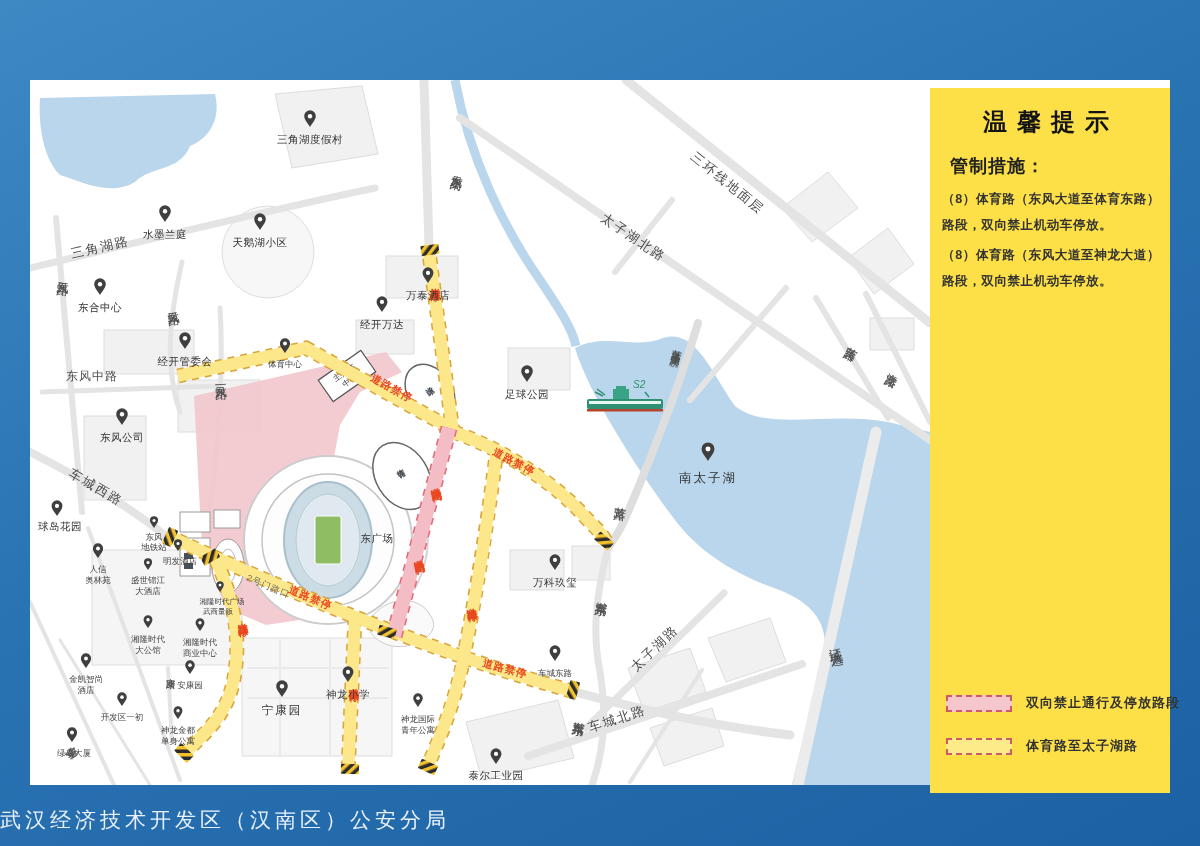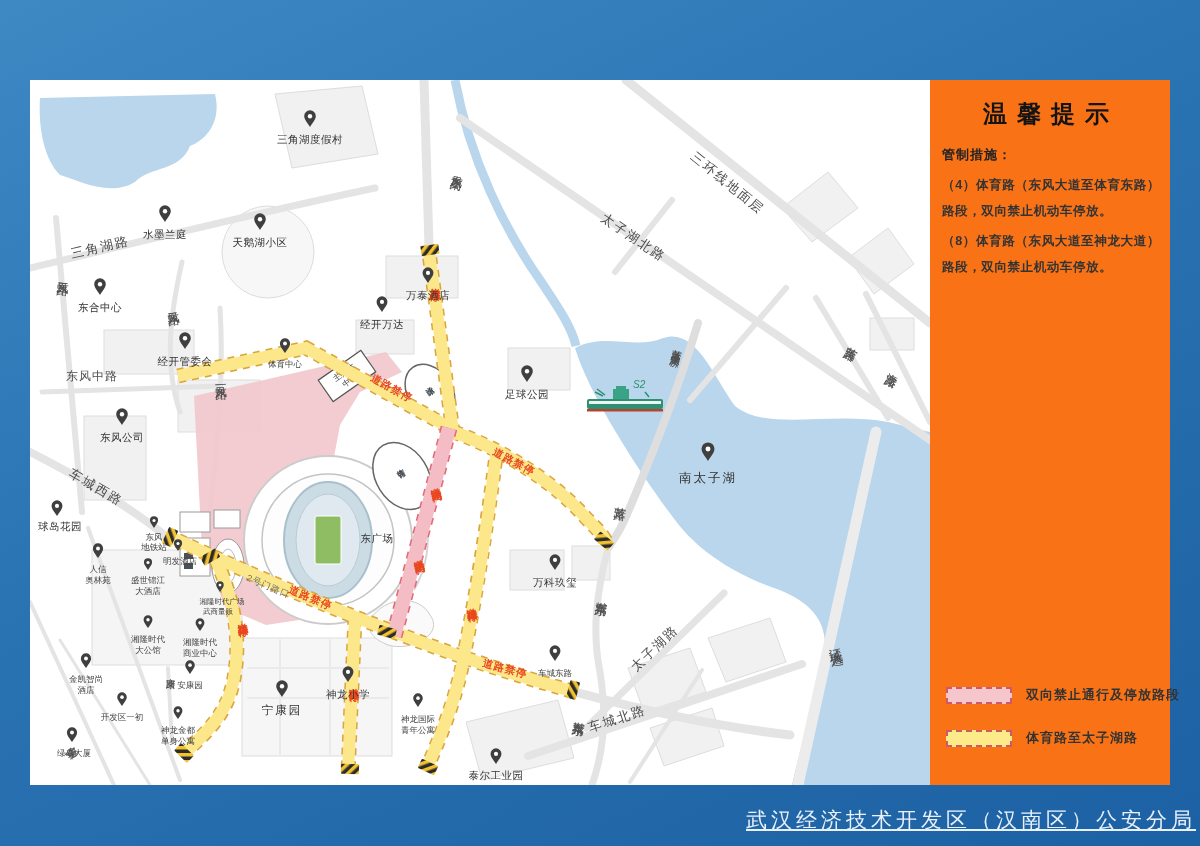--- a/index.html
+++ b/index.html
@@ -1,33 +1,33 @@
 <!DOCTYPE html>
 <html><head>
 <meta charset="utf-8">
 <style>
   html,body{margin:0;padding:0;}
   .canvas{position:relative;width:1200px;height:846px;overflow:hidden;
     background:linear-gradient(155deg,#3e88c4 0%,#2a73b3 45%,#1c61a3 100%);
     font-family:"Liberation Sans",sans-serif;}
   .card{position:absolute;left:30px;top:80px;width:1140px;height:705px;background:#ffffff;}
   .map{position:absolute;left:0;top:0;width:900px;height:705px;}
-  .panel{position:absolute;left:900px;top:0;width:240px;height:705px;box-sizing:border-box;
-    padding:10px 10px 16px 12px;background:#f97316;}
+  .panel{position:absolute;left:900px;top:8px;width:240px;height:705px;box-sizing:border-box;
+    padding:10px 10px 16px 12px;background:#fde047;}
   .panel h1{margin:8px 0 16px;text-align:center;font-size:24px;font-weight:bold;
     letter-spacing:10px;color:#141414;}
-  .intro{margin:0 0 8px;font-size:13px;font-weight:bold;color:#222;letter-spacing:1px;}
+  .intro{margin:0 8px 8px;font-size:18px;font-weight:bold;color:#222;letter-spacing:1px;}
   .item{margin:0 0 3px;font-size:12.6px;line-height:2.1;font-weight:600;color:#333;
     letter-spacing:0.5px;text-align:justify;}
   .legend{position:absolute;left:16px;right:8px;top:606px;}
   .legend-row{display:flex;align-items:center;gap:14px;margin-bottom:25px;}
   .swatch{width:66px;height:17px;box-sizing:border-box;border:2px dashed #c8555f;flex:0 0 auto;}
   .legend-label{font-size:13px;font-weight:bold;color:#333;letter-spacing:1px;white-space:nowrap;}
-  .footer{position:absolute;left:0;right:4px;top:806px;text-align:right;font-size:21px;
-    color:#e8f0fa;letter-spacing:4px;text-decoration:underline;}
+  .footer{position:absolute;left:0;right:4px;top:806px;text-align:left;font-size:21px;
+    color:#e8f0fa;letter-spacing:4px;}
   svg text{font-family:"Liberation Sans",sans-serif;}
   .rl{fill:#4f4f4f;font-size:12px;letter-spacing:1px;}
   .rl-lg{fill:#4a4a4a;font-size:13px;letter-spacing:2px;}
   .poi{fill:#333;font-size:10.5px;text-anchor:middle;letter-spacing:0.5px;}
   .poi-sm{fill:#444;font-size:8.5px;text-anchor:middle;}
   .poi-lg{fill:#2f2f2f;font-size:12.5px;text-anchor:middle;letter-spacing:2px;}
   .ctrl{fill:#e8481f;font-size:10.5px;font-weight:bold;letter-spacing:1px;}
   .jct{fill:#6a6a6a;font-size:9px;letter-spacing:1px;}
   .bldg{fill:#39404a;font-size:8px;text-anchor:middle;letter-spacing:0.5px;}
   .v{writing-mode:vertical-rl;text-orientation:upright;}
@@ -302,21 +302,21 @@
           <text class="poi-sm" x="148" y="664">单身公寓</text>
           <text class="poi-sm" x="44" y="676">绿岛大厦</text>
           <text class="poi" x="30" y="450">球岛花园</text>
         </g>
       </svg>
     </div>
 
     <div class="panel">
       <h1>温馨提示</h1>
       <p class="intro">管制措施：</p>
-      <p class="item">（4）体育路（东风大道至体育东路）路段，双向禁止机动车停放。</p>
+      <p class="item">（8）体育路（东风大道至体育东路）路段，双向禁止机动车停放。</p>
       <p class="item">（8）体育路（东风大道至神龙大道）路段，双向禁止机动车停放。</p>
 
       <div class="legend">
         <div class="legend-row">
           <span class="swatch" style="background-color: rgb(245, 198, 203); border-color: rgb(205, 90, 102);"></span>
           <span class="legend-label">双向禁止通行及停放路段</span>
         </div>
         <div class="legend-row">
           <span class="swatch" style="background-color: rgb(253, 235, 138); border-color: rgb(205, 90, 102);"></span>
           <span class="legend-label">体育路至太子湖路</span>

